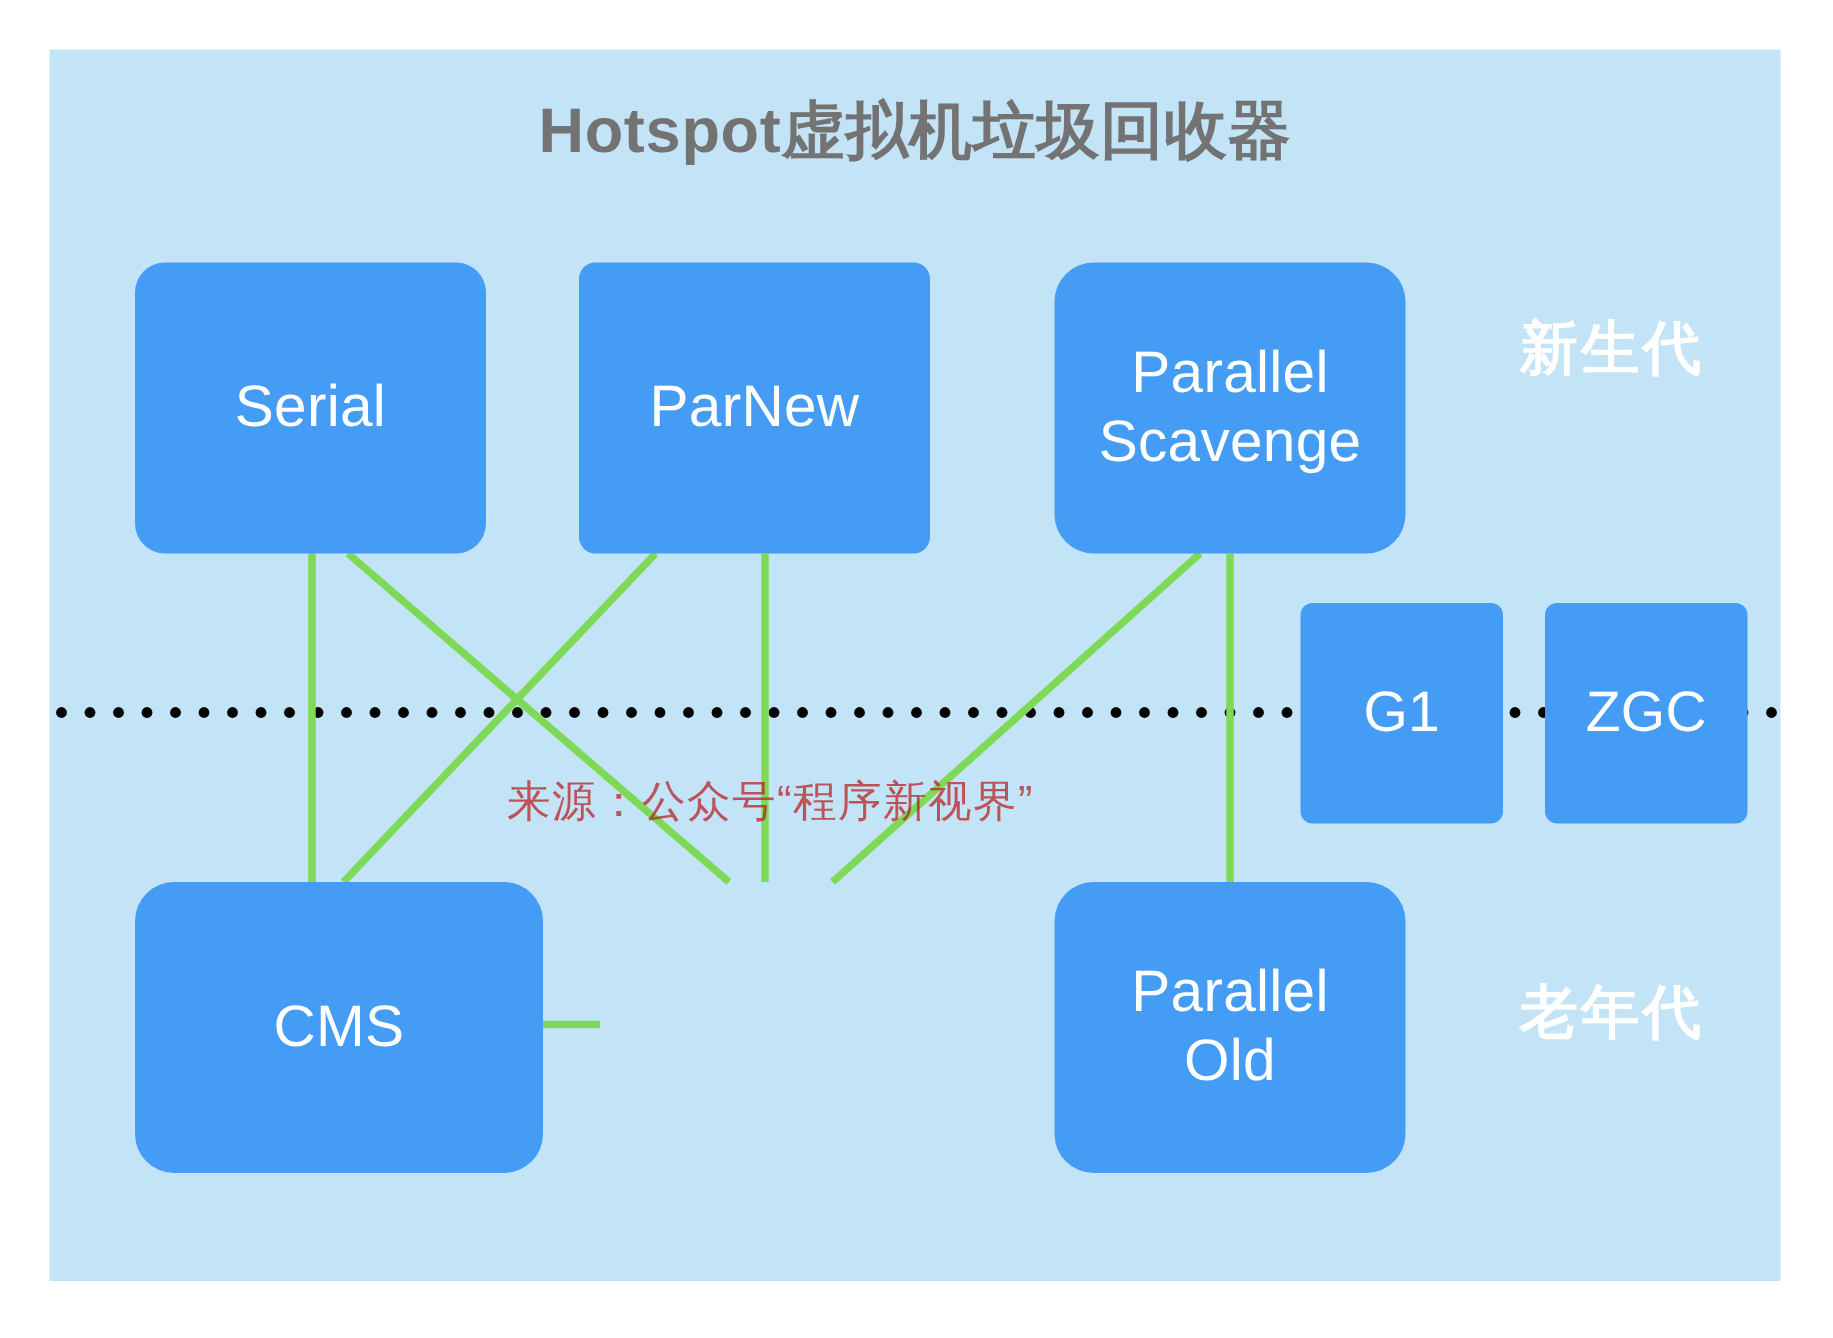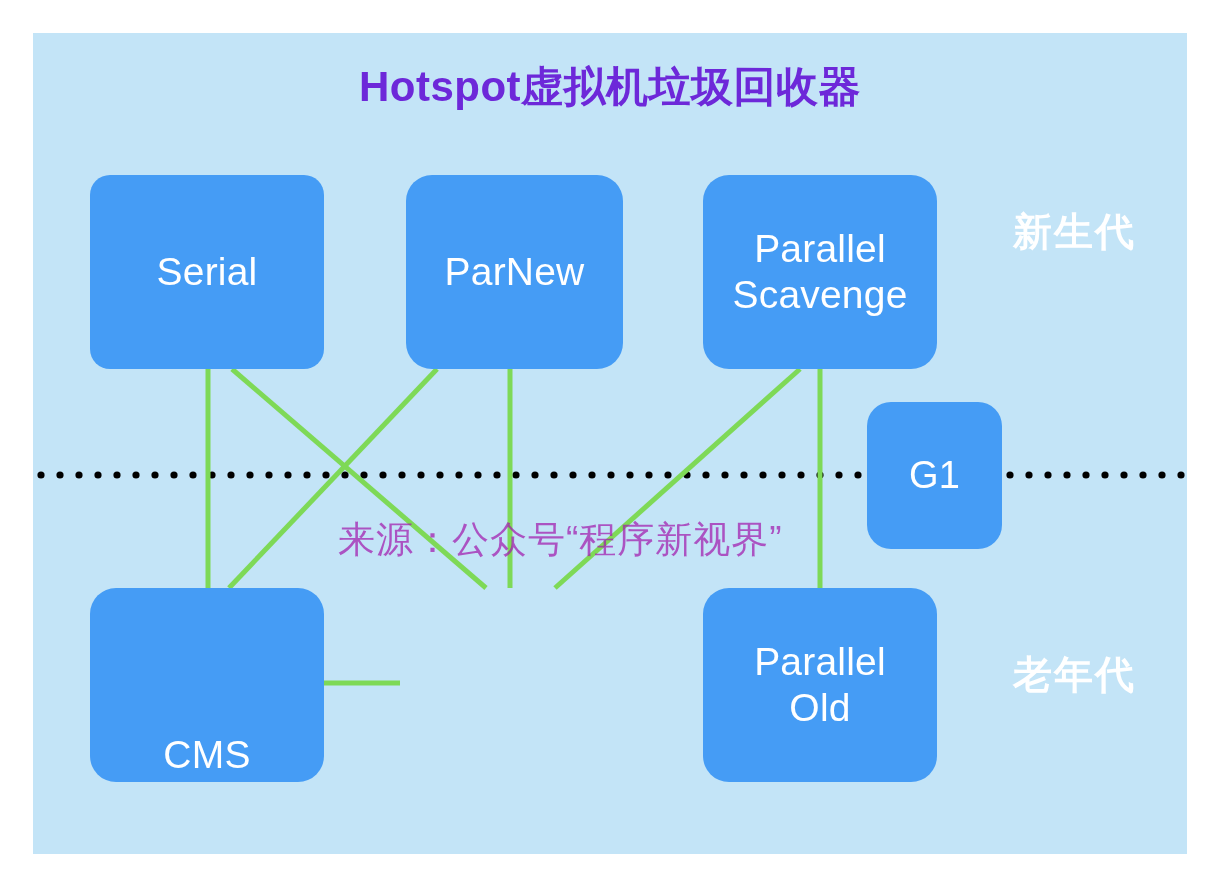--- a/index.html
+++ b/index.html
@@ -29,56 +29,56 @@
     overflow: hidden;
   }
   .title {
     position: absolute;
     left: 0;
     top: 26px;
     width: 1154px;
     text-align: center;
     font-size: 42px;
     font-weight: bold;
-    color: #6d28d9;
+    color: #737373;
     letter-spacing: 0.5px;
     white-space: nowrap;
   }
   .gc-box {
     position: absolute;
     background: #459cf5;
     border-radius: 26px;
     color: #ffffff;
     display: flex;
     align-items: center;
     justify-content: center;
     text-align: center;
     font-size: 39px;
     line-height: 1.18;
     letter-spacing: 0.2px;
     box-sizing: border-box;
     padding: 4px;
   }
   .gc-box.small {
-    border-radius: 24px;
+    border-radius: 8px;
     font-size: 38px;
   }
   .gen-label {
     position: absolute;
     color: #ffffff;
     font-size: 39px;
     font-weight: bold;
     letter-spacing: 2px;
     white-space: nowrap;
   }
   .watermark {
     position: absolute;
-    color: #a21caf;
+    color: #b91c1c;
     opacity: 0.72;
-    font-size: 37px;
+    font-size: 29px;
     letter-spacing: 1px;
     white-space: nowrap;
     pointer-events: none;
   }
   svg.edges {
     position: absolute;
     left: 0;
     top: 0;
     width: 1154px;
     height: 821px;
@@ -183,34 +183,37 @@
           <line x1="291" y1="650" x2="367" y2="650" class="edge" stroke="#7ed957"></line>
         </g>
     </svg>
 
     <div class="watermark" style="left:305px; top:482px;">来源：公众号“程序新视界”</div>
 
     <div class="gc-box" style="left:57px; top:142px; width:234px; height:194px;border-radius:20px;">
       <span>Serial</span>
     </div>
 
-    <div class="gc-box" style="left:373px; top:142px; width:217px; height:194px;">
+    <div class="gc-box" style="left:353px; top:142px; width:234px; height:194px;border-radius:11px;">
       <span>ParNew</span>
     </div>
 
     <div class="gc-box" style="left:670px; top:142px; width:234px; height:194px;">
       <span>Parallel<br>Scavenge</span>
     </div>
 
     <div class="gc-box small" style="left:834px; top:369px; width:135px; height:147px;">
       <span>G1</span>
     </div>
 
-
-    <div class="gc-box" style="left:57px; top:555px; width:234px; height:194px;align-items:flex-end;">
+    <div class="gc-box small" style="left:997px; top:369px; width:135px; height:147px;">
+      <span>ZGC</span>
+    </div>
+
+    <div class="gc-box" style="left:57px; top:555px; width:272px; height:194px;">
       <span>CMS</span>
     </div>
 
 
     <div class="gc-box" style="left:670px; top:555px; width:234px; height:194px;">
       <span>Parallel<br>Old</span>
     </div>
 
     <div class="gen-label" style="left:980px; top:172px;">新生代</div>
 

